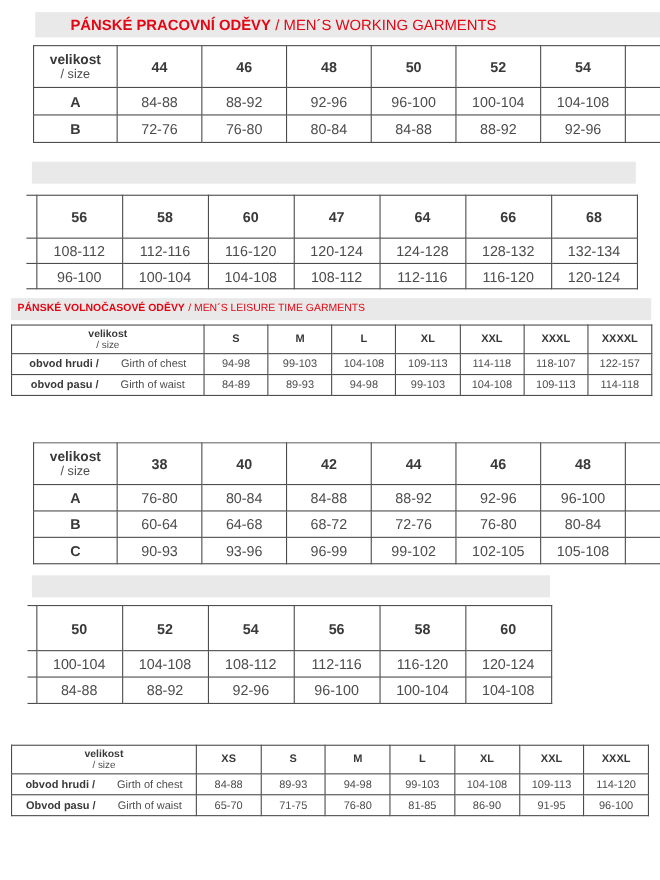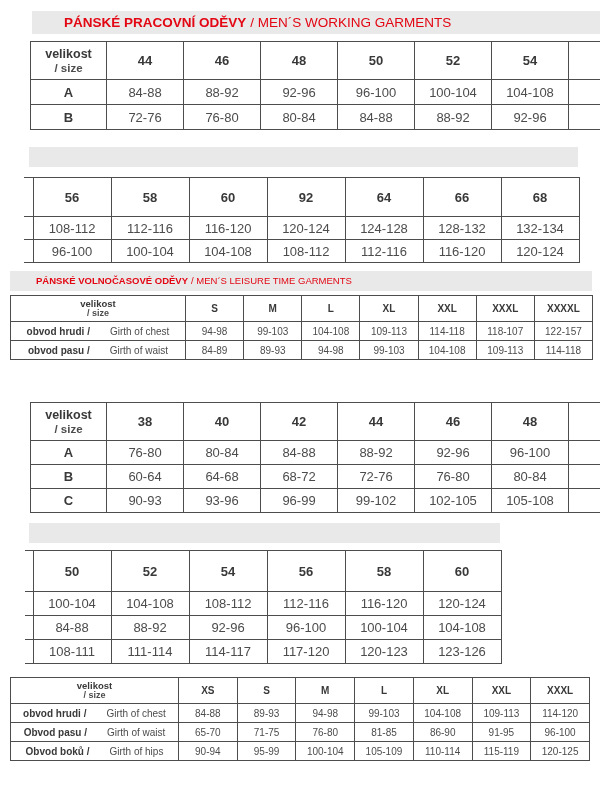--- a/index.html
+++ b/index.html
@@ -5,32 +5,32 @@
   html,body{margin:0;padding:0;background:#fff;}
   .page{position:relative;width:600px;height:800px;background:#fff;overflow:hidden;
         font-family:"Liberation Sans",sans-serif;}
   .bar{position:absolute;background:#e9e9e9;}
   .titlebar{position:absolute;background:#e9e9e9;height:23px;line-height:23px;
             padding-left:7px;white-space:nowrap;color:#e30613;font-size:13.5px;}
   .titlebar .cs{font-weight:bold;}
   .titlebar .en{font-weight:normal;margin-left:4px;}
   .headingbar{position:absolute;background:#e9e9e9;height:20px;line-height:20px;
             padding-left:6px;white-space:nowrap;color:#e30613;font-size:9.5px;}
-  .headingbar .cs{font-weight:bold;margin-left:20px;}
+  .headingbar .cs{font-weight:bold;}
   .headingbar .en{font-weight:normal;margin-left:3px;}
   .wrap{position:absolute;overflow:hidden;}
   table.tbl{border-collapse:collapse;table-layout:fixed;}
   .tbl th,.tbl td{border:1.5px solid #4d4d4d;text-align:center;padding:0;overflow:hidden;}
   .cut-l{border-left:none !important;}
   .cut-r{border-right:none !important;}
   
   .big{font-size:13px;color:#4c4c4c;}
   .big th{font-size:13px;color:#393939;}
   .size-head .l1{display:block;font-weight:bold;font-size:12.5px;line-height:1.2;color:#393939;text-align:center;}
-  .size-head .l2{display:block;font-weight:bold;font-size:11.5px;line-height:1.1;color:#4c4c4c;}
+  .size-head .l2{display:block;font-weight:normal;font-size:11.5px;line-height:1.1;color:#4c4c4c;}
   
   .sm{font-size:10px;color:#4c4c4c;}
   .sm th{font-size:10px;color:#393939;}
   .sm .size-head .l1{font-size:9.5px;}
   .sm .size-head .l2{font-size:9px;}
   .rowlbl .cs{font-weight:bold;color:#393939;text-align:right;}
   .rowlbl .en{font-weight:normal;margin-left:20px;color:#4c4c4c;}
   .t-men1 tr{height:25px;} .t-men1 tr.head{height:38px;}
   .t-men2 tr{height:23px;} .t-men2 tr.head{height:39px;}
   .t-leis tr{height:19px;} .t-leis tr.head{height:26px;}
@@ -98,21 +98,21 @@
     <colgroup>
         <col style="width:9px">
         <col span="7" style="width:78px">
       </colgroup>
     <tbody>
         <tr class="head">
       <th class="cut-l"></th>
       <th>56</th>
       <th>58</th>
       <th>60</th>
-      <th>92</th>
+      <th>47</th>
       <th>64</th>
       <th>66</th>
       <th>68</th>
     </tr>
     <tr>
       <td class="cut-l"></td>
       <td>108-112</td>
       <td>112-116</td>
       <td>116-120</td>
       <td>120-124</td>
@@ -266,29 +266,20 @@
     </tr>
     <tr>
       <td class="cut-l"></td>
       <td>84-88</td>
       <td>88-92</td>
       <td>92-96</td>
       <td>96-100</td>
       <td>100-104</td>
       <td>104-108</td>
     </tr>
-    <tr>
-      <td class="cut-l"></td>
-      <td>108-111</td>
-      <td>111-114</td>
-      <td>114-117</td>
-      <td>117-120</td>
-      <td>120-123</td>
-      <td>123-126</td>
-    </tr>
   </tbody>
     </table>
 
   <table class="tbl sm t-meas" style="position:absolute;left:10px;top:677px;width:580px;">
     <colgroup>
         <col style="width:168px">
       </colgroup>
     <tbody>
         <tr class="head">
       <th class="size-head">
@@ -320,28 +311,16 @@
         <span class="cs">Obvod pasu /</span><span class="en">Girth of waist</span>
       </td>
       <td>65-70</td>
       <td>71-75</td>
       <td>76-80</td>
       <td>81-85</td>
       <td>86-90</td>
       <td>91-95</td>
       <td>96-100</td>
     </tr>
-    <tr>
-      <td class="rowlbl">
-        <span class="cs">Obvod boků /</span><span class="en">Girth of hips</span>
-      </td>
-      <td>90-94</td>
-      <td>95-99</td>
-      <td>100-104</td>
-      <td>105-109</td>
-      <td>110-114</td>
-      <td>115-119</td>
-      <td>120-125</td>
-    </tr>
   </tbody>
     </table>
 
 </div>
 
 </body></html>

